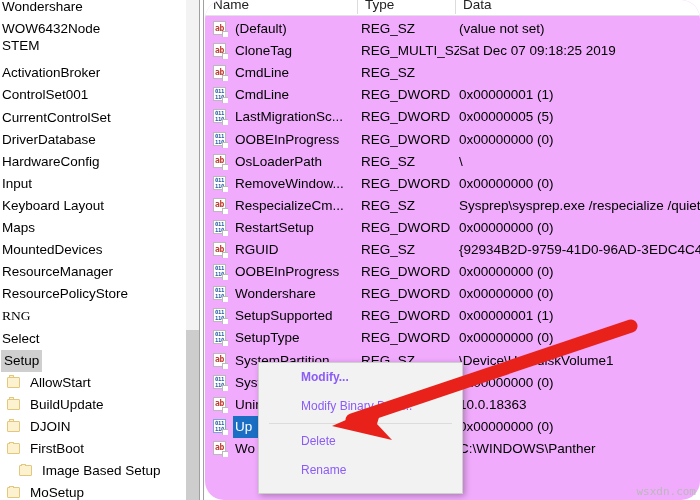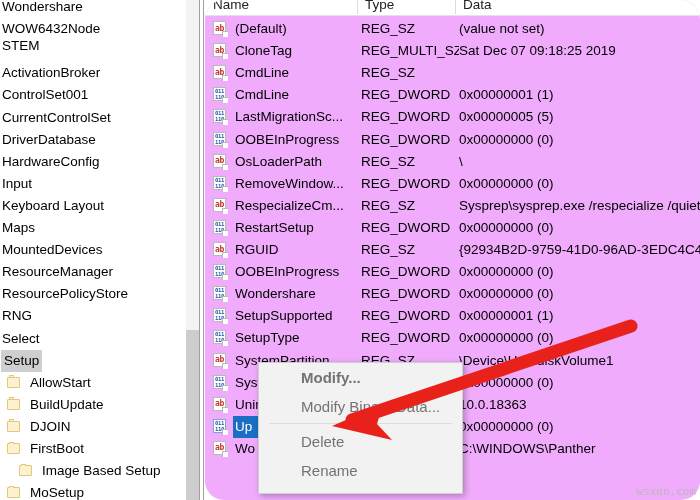--- a/index.html
+++ b/index.html
@@ -130,21 +130,21 @@
 
   
   #ctx-menu{
     position:absolute;left:258px;top:362px;width:205px;height:132px;
     background:#f2f2f2;border:1px solid #cfcfcf;
     box-shadow:2px 2px 6px rgba(0,0,0,0.28);
     box-sizing:border-box;
   }
   .ctx-item{
     height:29px;line-height:29px;padding-left:42px;
-    font-size:15px;color:#737373;white-space:nowrap;
+    font-size:12px;color:#8b5cf6;white-space:nowrap;
   }
   .ctx-item.bold{font-weight:bold;}
   .ctx-sep{
     height:1px;margin:2px 10px 3px 10px;background:#dcdcdc;
   }
 
   
   #arrow{position:absolute;left:0;top:0;width:700px;height:500px;pointer-events:none;}
 
   
@@ -169,21 +169,21 @@
         <div class="tree-row" style="position: absolute; left: 0px; width: 199px; top: 84.4px;"><span class="lbl">ControlSet001</span></div>
         <div class="tree-row" style="position: absolute; left: 0px; width: 199px; top: 106.5px;"><span class="lbl">CurrentControlSet</span></div>
         <div class="tree-row" style="position: absolute; left: 0px; width: 199px; top: 128.6px;"><span class="lbl">DriverDatabase</span></div>
         <div class="tree-row" style="position: absolute; left: 0px; width: 199px; top: 150.7px;"><span class="lbl">HardwareConfig</span></div>
         <div class="tree-row" style="position: absolute; left: 0px; width: 199px; top: 172.8px;"><span class="lbl">Input</span></div>
         <div class="tree-row" style="position: absolute; left: 0px; width: 199px; top: 194.9px;"><span class="lbl">Keyboard Layout</span></div>
         <div class="tree-row" style="position: absolute; left: 0px; width: 199px; top: 217px;"><span class="lbl">Maps</span></div>
         <div class="tree-row" style="position: absolute; left: 0px; width: 199px; top: 239.1px;"><span class="lbl">MountedDevices</span></div>
         <div class="tree-row" style="position: absolute; left: 0px; width: 199px; top: 261.2px;"><span class="lbl">ResourceManager</span></div>
         <div class="tree-row" style="position: absolute; left: 0px; width: 199px; top: 283.3px;"><span class="lbl">ResourcePolicyStore</span></div>
-        <div class="tree-row" style="position: absolute; left: 0px; width: 199px; top: 305.4px;"><span class="lbl">RNG</span></div>
+        <div class="tree-row" style="position: absolute; left: 0px; width: 199px; top: 305.4px; font-family: Liberation Serif, serif;"><span class="lbl">RNG</span></div>
         <div class="tree-row" style="position: absolute; left: 0px; width: 199px; top: 327.5px;"><span class="lbl">Select</span></div>
         <div class="tree-row selected" style="position: absolute; left: 0px; width: 199px; top: 349.6px;"><span class="lbl">Setup</span></div>
         <div class="tree-row child" style="position: absolute; left: 0px; width: 199px; top: 371.7px;"><span class="folder-ico"><i></i></span><span class="lbl">AllowStart</span></div>
         <div class="tree-row child" style="position: absolute; left: 0px; width: 199px; top: 393.8px;"><span class="folder-ico"><i></i></span><span class="lbl">BuildUpdate</span></div>
         <div class="tree-row child" style="position: absolute; left: 0px; width: 199px; top: 415.9px;"><span class="folder-ico"><i></i></span><span class="lbl">DJOIN</span></div>
         <div class="tree-row child" style="position: absolute; left: 0px; width: 234px; top: 438px;"><span class="folder-ico"><i></i></span><span class="lbl">FirstBoot</span></div>
         <div class="tree-row child" style="position: absolute; left: 0px; width: 199px; top: 460.1px; padding-left: 12px;"><span class="folder-ico"><i></i></span><span class="lbl">Image Based Setup</span></div>
         <div class="tree-row child" style="position: absolute; left: 0px; width: 199px; top: 482.2px;"><span class="folder-ico"><i></i></span><span class="lbl">MoSetup</span></div>
       </div>
     <div id="tree-scrollbar">

